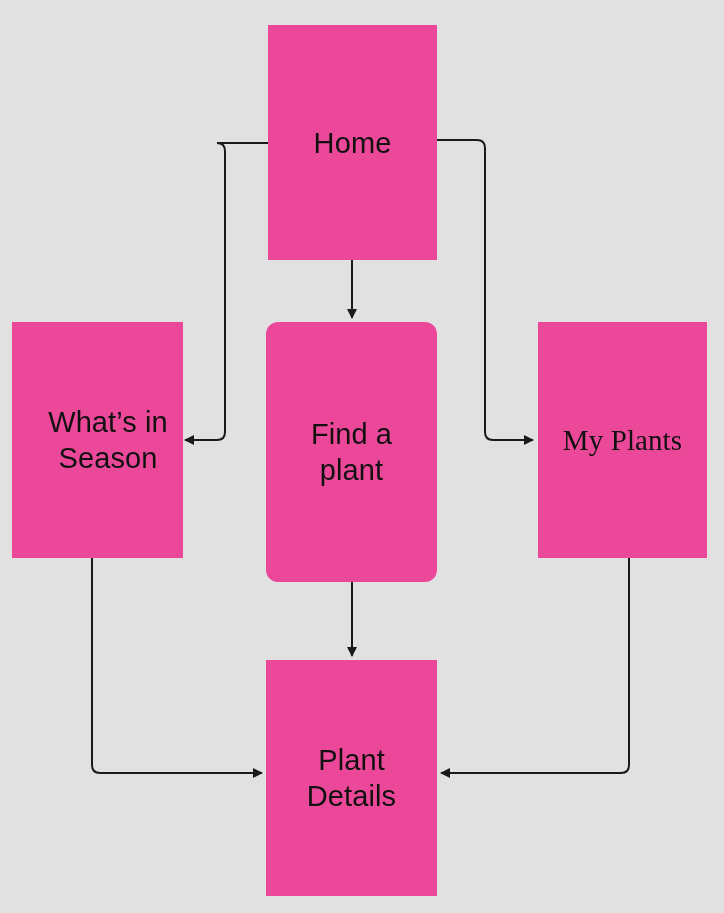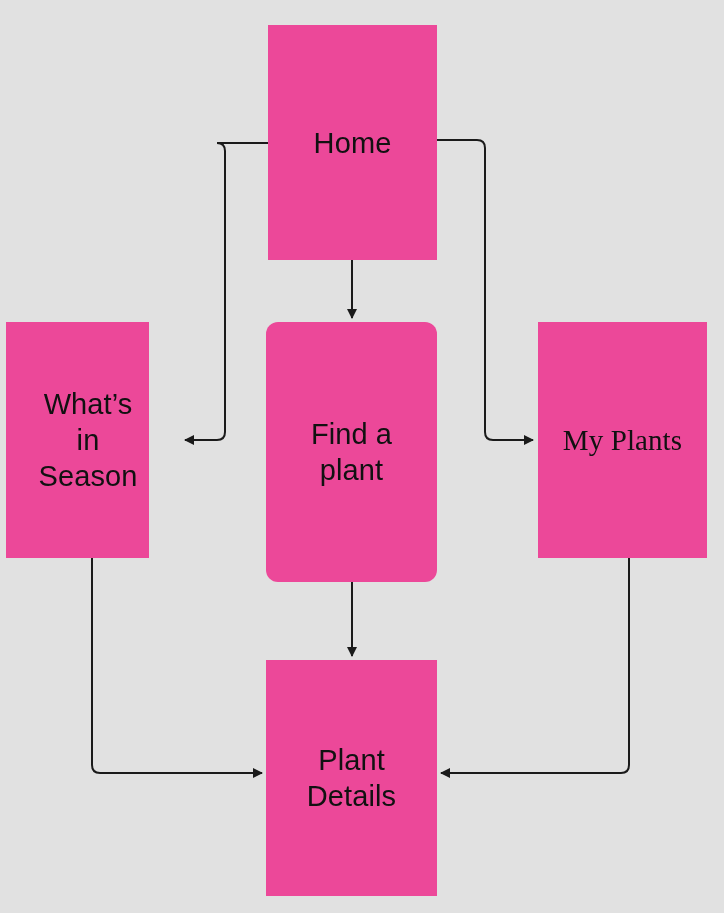--- a/index.html
+++ b/index.html
@@ -42,21 +42,21 @@
     font-size: 29px;
     line-height: 36px;
     color: #111111;
     letter-spacing: 0.1px;
     font-weight: 400;
     white-space: pre-line;
     padding: 0 6px;
   }
   
   #node-home      { left: 268px; top: 25px;  width: 169px; height: 235px; }
-  #node-season    { left: 6px;  top: 322px; width: 143px; height: 236px; padding-left: 21px; }
+  #node-season    { left: 12px;  top: 322px; width: 171px; height: 236px; padding-left: 21px; }
   #node-find      { left: 266px; top: 322px; width: 171px; height: 260px; border-radius: 12px; }
   #node-myplants  { left: 538px; top: 322px; width: 169px; height: 236px; font-family: Liberation Serif, serif; }
   #node-details   { left: 266px; top: 660px; width: 171px; height: 236px; }
 </style>
 </head>
 <body>
 
 <div id="diagram-root">
 
   <svg class="connector-layer" viewBox="0 0 724 913" width="724" height="913" xmlns="http://www.w3.org/2000/svg">

